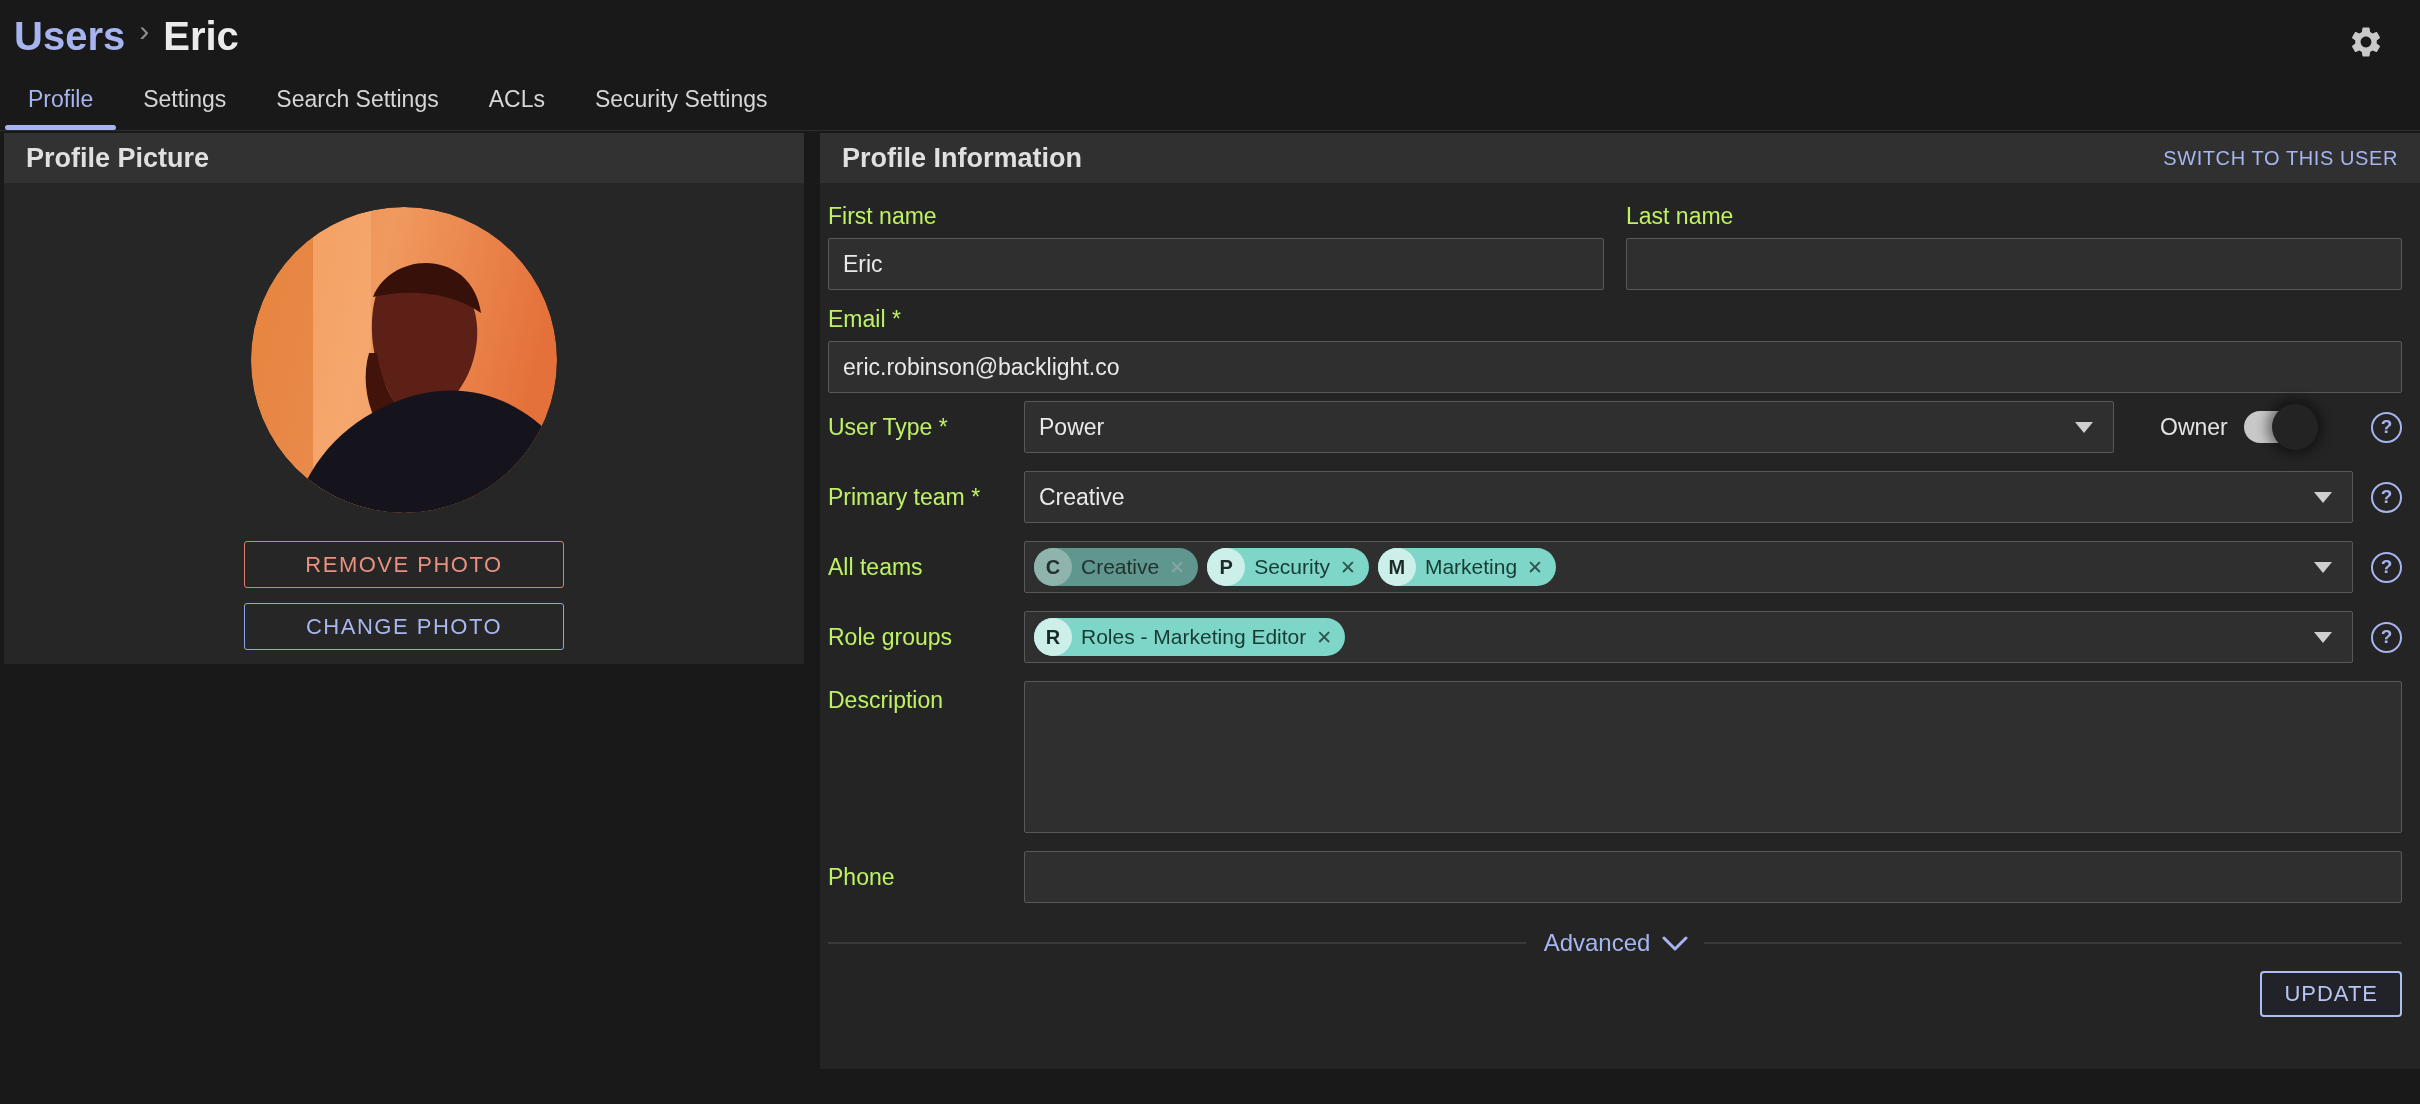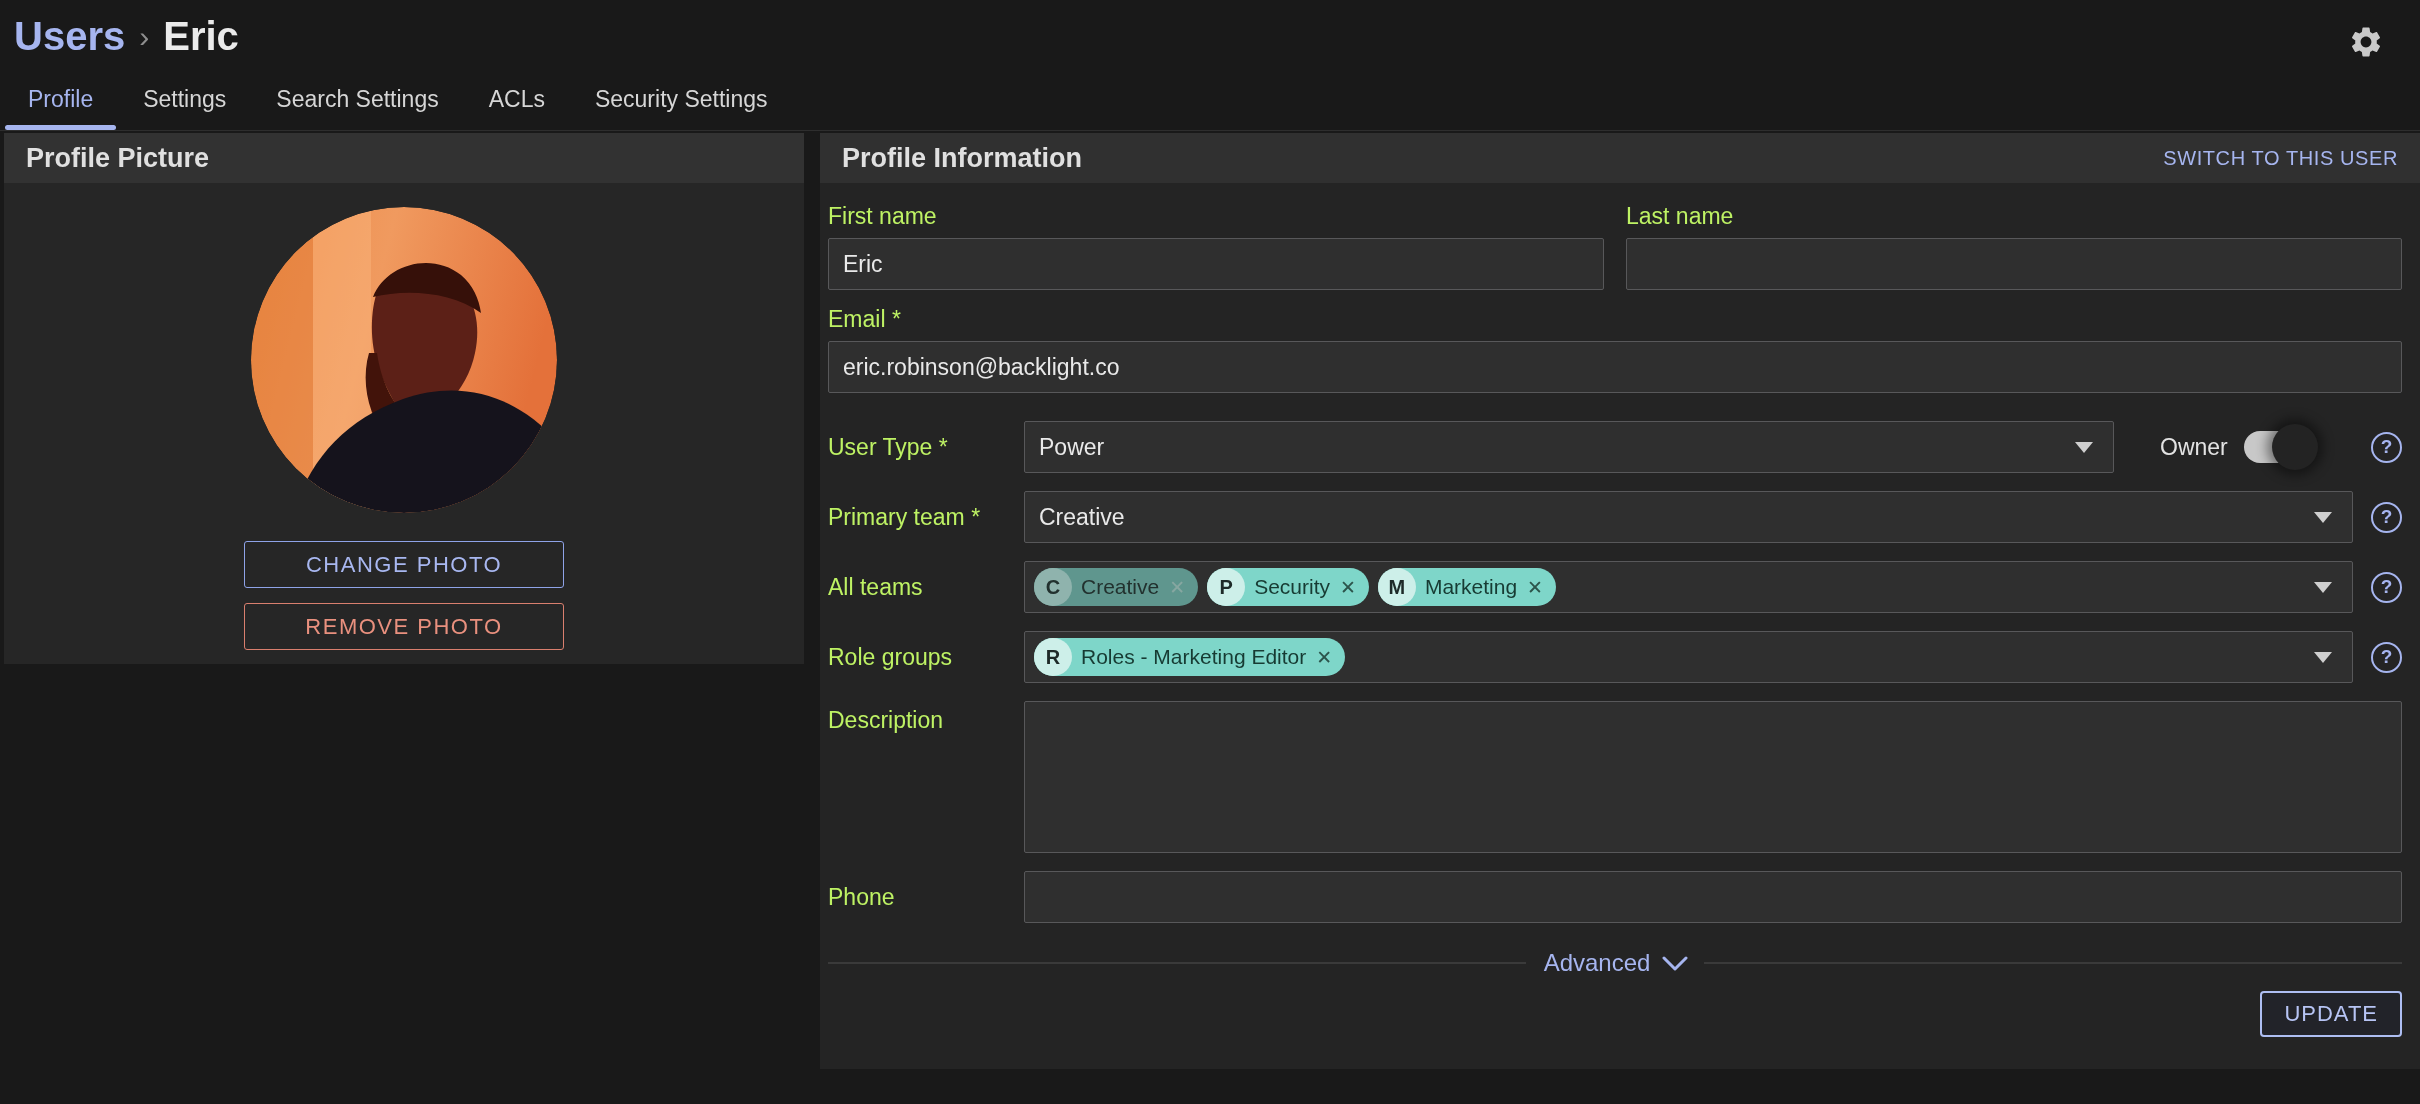--- a/index.html
+++ b/index.html
@@ -8,21 +8,21 @@
     background: #191919;
     font-family: "Liberation Sans", sans-serif;
     color: #e3e3e3;
     overflow: hidden;
   }
   [data-interactable="true"] { cursor: pointer; }
   input, textarea { cursor: text; }
 
   
   .top { display: flex; justify-content: space-between; align-items: flex-start; padding: 14px 22px 0 14px; }
-  .breadcrumb { display: flex; align-items: center; gap: 14px; }
+  .breadcrumb { display: flex; align-items: flex-start; gap: 14px; }
   .crumb-root { font-size: 40px; font-weight: bold; color: #a6b5ef; }
   .crumb-sep  { font-size: 30px; color: #8e8e8e; }
   .crumb-cur  { font-size: 40px; font-weight: bold; color: #ebebeb; }
   .gear { margin: 10px 14px 0 0; width: 36px; height: 36px; }
 
   
   .tabs { display: flex; gap: 50px; padding: 26px 6px 0 28px; border-bottom: 1px solid #2e2e2e; }
   .tab { font-size: 23px; color: #d6d6d6; padding-bottom: 17px; position: relative; white-space: nowrap; }
   .tab.active { color: #a6b5ef; }
   .tab.active::after { content:''; position:absolute; left:-23px; right:-23px; bottom:0; height:5px; background:#a6b5ef; border-radius:3px; }
@@ -53,21 +53,21 @@
   .field-label { font-size: 23px; color: #bef264; }
   .name-grid { display: grid; grid-template-columns: 1fr 1fr; column-gap: 22px; }
   .stack .field-label { display: block; margin-bottom: 8px; }
   .text-input {
     width: 100%; height: 52px; background: #2f2f2f; border: 1px solid #58585a; border-radius: 2px;
     color: #e9e9e9; font-size: 23px; padding: 0 14px; font-family: "Liberation Sans", sans-serif;
   }
   .email-row { margin-top: 16px; }
 
   .lrow { display: flex; align-items: center; margin-top: 18px; }
-  .lrow.first { margin-top: 28px; }
+  .lrow.first { margin-top: 8px; }
   .lrow .field-label { width: 196px; flex: none; }
   .lrow .ctrl { flex: 1; display: flex; align-items: center; }
 
   .select {
     height: 52px; background: #2f2f2f; border: 1px solid #58585a; border-radius: 2px;
     display: flex; align-items: center; padding: 0 20px 0 14px; font-size: 23px; color: #e9e9e9;
   }
   .select .caret { margin-left: auto; width: 0; height: 0; border-left: 9px solid transparent; border-right: 9px solid transparent; border-top: 11px solid #cfcfcf; }
   .sel-usertype { width: 1090px; flex: none; }
   .sel-grow { flex: 1; margin-right: 18px; }
@@ -161,22 +161,22 @@
 
             <path d="M122,90 C134,58 180,44 210,68 C222,78 228,92 230,106 C200,84 154,82 122,90 Z" fill="#361009"></path>
 
             <path d="M126,146 C130,174 142,198 158,212 C146,222 132,222 124,212 C114,192 112,166 118,146 Z" fill="#42130a"></path>
 
             <path d="M42,306 C60,250 96,212 152,192 C210,172 264,188 306,234 L306,306 Z" fill="#15131c"></path>
           </g>
         </svg>
       </div>
       <div class="photo-btns">
+        <button class="btn-outline btn-remove" data-interactable="true">REMOVE PHOTO</button>
         <button class="btn-outline btn-change" data-interactable="true">CHANGE PHOTO</button>
-        <button class="btn-outline btn-remove" data-interactable="true">REMOVE PHOTO</button>
       </div>
     </div>
   </div>
 
   <div class="panel right-panel" data-interactable="false">
     <div class="panel-header" data-interactable="false">
       <span class="panel-title" data-interactable="false">Profile Information</span>
       <span class="switch-link" data-interactable="true">SWITCH TO THIS USER</span>
     </div>
 

